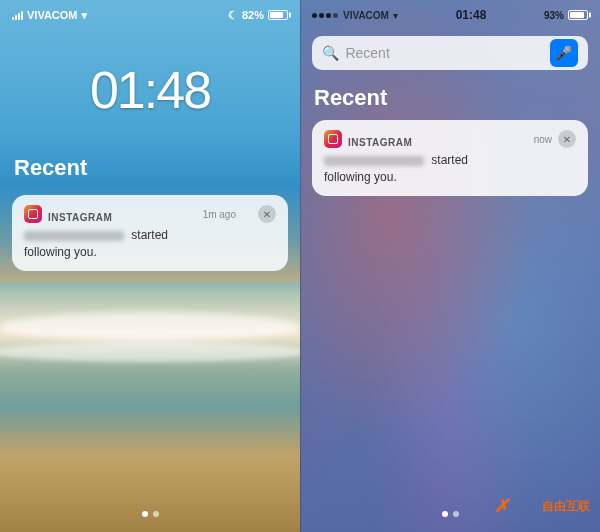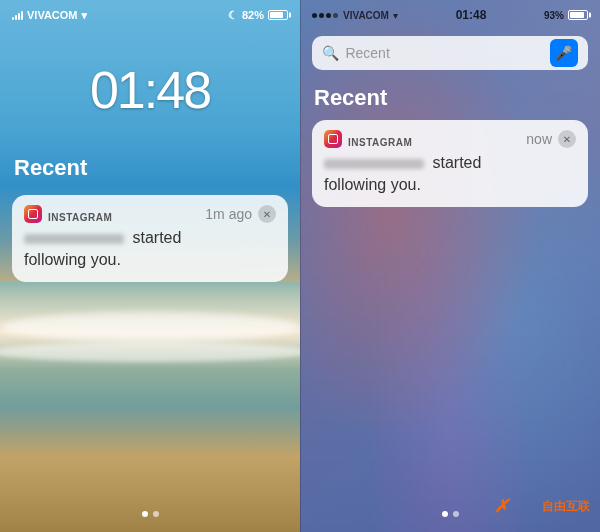--- a/index.html
+++ b/index.html
@@ -210,39 +210,39 @@
 
     .app-name {
       font-size: 10px;
       font-weight: 600;
       color: #555;
       letter-spacing: 0.5px;
       text-transform: uppercase;
     }
 
     .notif-time {
-      font-size: 14px;
+      font-size: 10px;
       color: #888;
     }
 
     .close-btn {
       width: 18px;
       height: 18px;
       background: rgba(0,0,0,0.15);
       border-radius: 50%;
       display: flex;
       align-items: center;
       justify-content: center;
       color: #666;
       font-size: 10px;
       cursor: pointer;
     }
 
     .notif-body {
-      font-size: 16px;
+      font-size: 12px;
       color: #333;
       line-height: 1.4;
     }
 
     .notif-body .blurred-text {
       display: inline-block;
       background: rgba(0,0,0,0.2);
       border-radius: 3px;
       height: 10px;
       width: 100px;
@@ -485,21 +485,21 @@
   </div>
 
   <div class="recent-label-left">Recent</div>
 
   <div class="notification-card-left">
     <div class="notif-header">
       <div class="notif-app-info">
         <div class="instagram-icon"></div>
         <span class="app-name">INSTAGRAM</span>
       </div>
-      <div style="display:flex;align-items:center;gap:6px">
+      <div style="display:flex;align-items:center;gap:22px">
         <span class="notif-time">1m ago</span>
         <div class="close-btn">✕</div>
       </div>
     </div>
     <div class="notif-body">
       <span class="blurred-text"></span>
       <span>started</span>
       <br>
       <span>following you.</span>
     </div>

